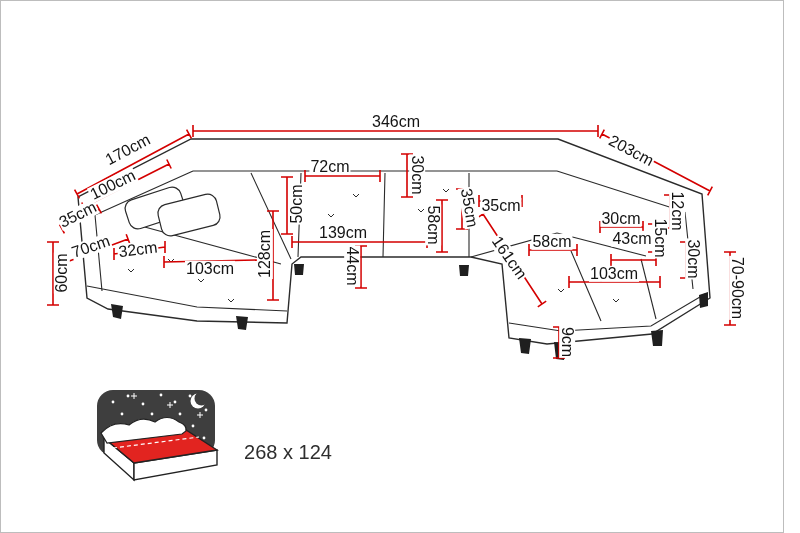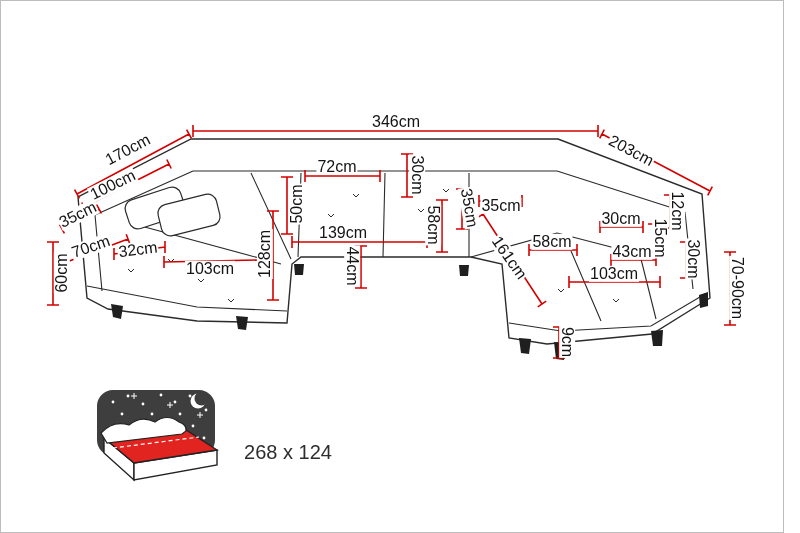--- a/index.html
+++ b/index.html
@@ -100,33 +100,33 @@
   <div class="dim" style="left:395px;top:121px;">346cm</div>
   <div class="dim" style="left:127px;top:149px;--rot:-28deg;">170cm</div>
   <div class="dim" style="left:630px;top:150px;--rot:28deg;">203cm</div>
   <div class="dim" style="left:112px;top:184px;--rot:-26deg;">100cm</div>
   <div class="dim" style="left:77px;top:214px;--rot:-26deg;">35cm</div>
   <div class="dim" style="left:90px;top:246px;--rot:-19deg;">70cm</div>
   <div class="dim" style="left:61px;top:272px;--rot:-90deg;">60cm</div>
   <div class="dim" style="left:137px;top:249px;--rot:-7deg;">32cm</div>
   <div class="dim" style="left:209px;top:268px;">103cm</div>
   <div class="dim" style="left:264px;top:253px;--rot:-90deg;">128cm</div>
-  <div class="dim" style="left:336px;top:166px;">72cm</div>
+  <div class="dim" style="left:329px;top:166px;">72cm</div>
   <div class="dim" style="left:416px;top:174px;--rot:90deg;">30cm</div>
   <div class="dim" style="left:296px;top:203px;--rot:-90deg;">50cm</div>
   <div class="dim" style="left:342px;top:232px;">139cm</div>
   <div class="dim" style="left:432px;top:224px;--rot:90deg;">58cm</div>
   <div class="dim" style="left:351px;top:265px;--rot:90deg;">44cm</div>
   <div class="dim" style="left:468px;top:207px;--rot:80deg;">35cm</div>
   <div class="dim" style="left:500px;top:205px;">35cm</div>
   <div class="dim" style="left:508px;top:257px;--rot:55deg;">161cm</div>
   <div class="dim" style="left:551px;top:241px;">58cm</div>
   <div class="dim" style="left:620px;top:218px;">30cm</div>
   <div class="dim" style="left:676px;top:210px;--rot:90deg;">12cm</div>
-  <div class="dim" style="left:631px;top:251px;">43cm</div>
+  <div class="dim" style="left:631px;top:238px;">43cm</div>
   <div class="dim" style="left:659px;top:237px;--rot:90deg;">15cm</div>
   <div class="dim" style="left:692px;top:258px;--rot:90deg;">30cm</div>
   <div class="dim" style="left:736px;top:287px;--rot:90deg;">70-90cm</div>
   <div class="dim" style="left:613px;top:273px;">103cm</div>
   <div class="dim" style="left:566px;top:341px;--rot:90deg;">9cm</div>
 
   <div class="bed-label" style="left:287px;top:451px;text-align:right;">268 x 124</div>
 
 </div>
 

